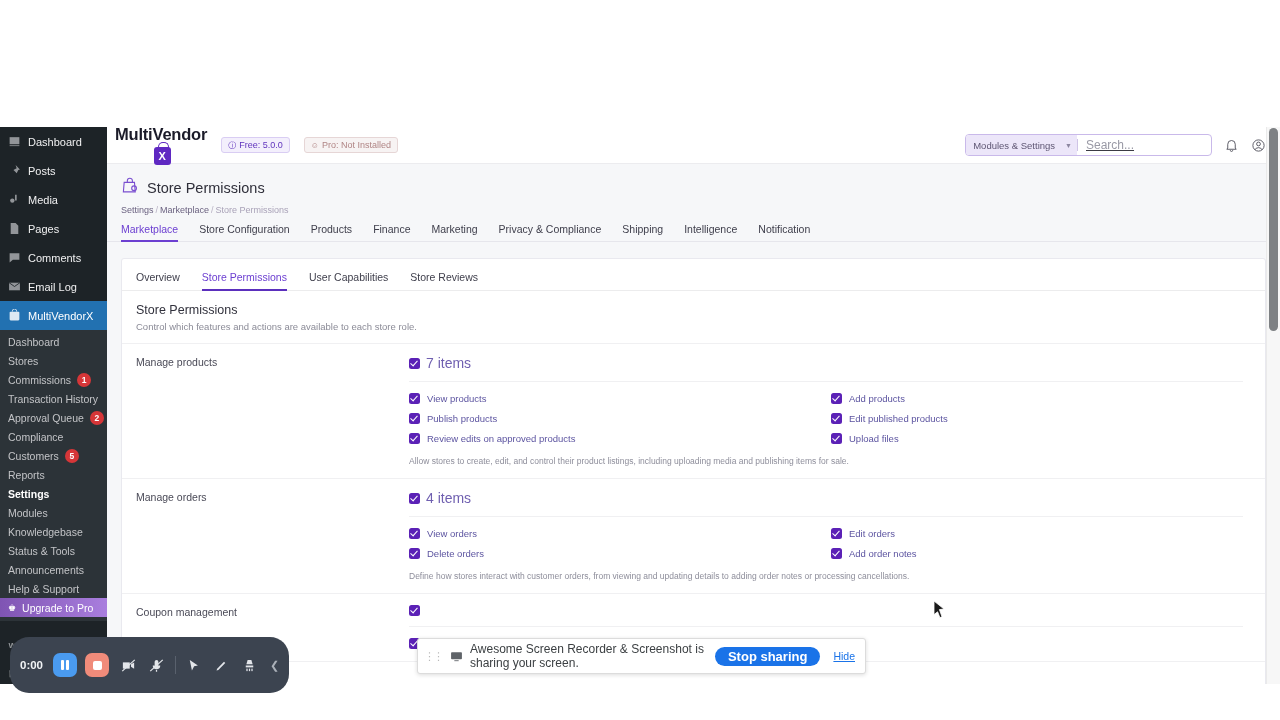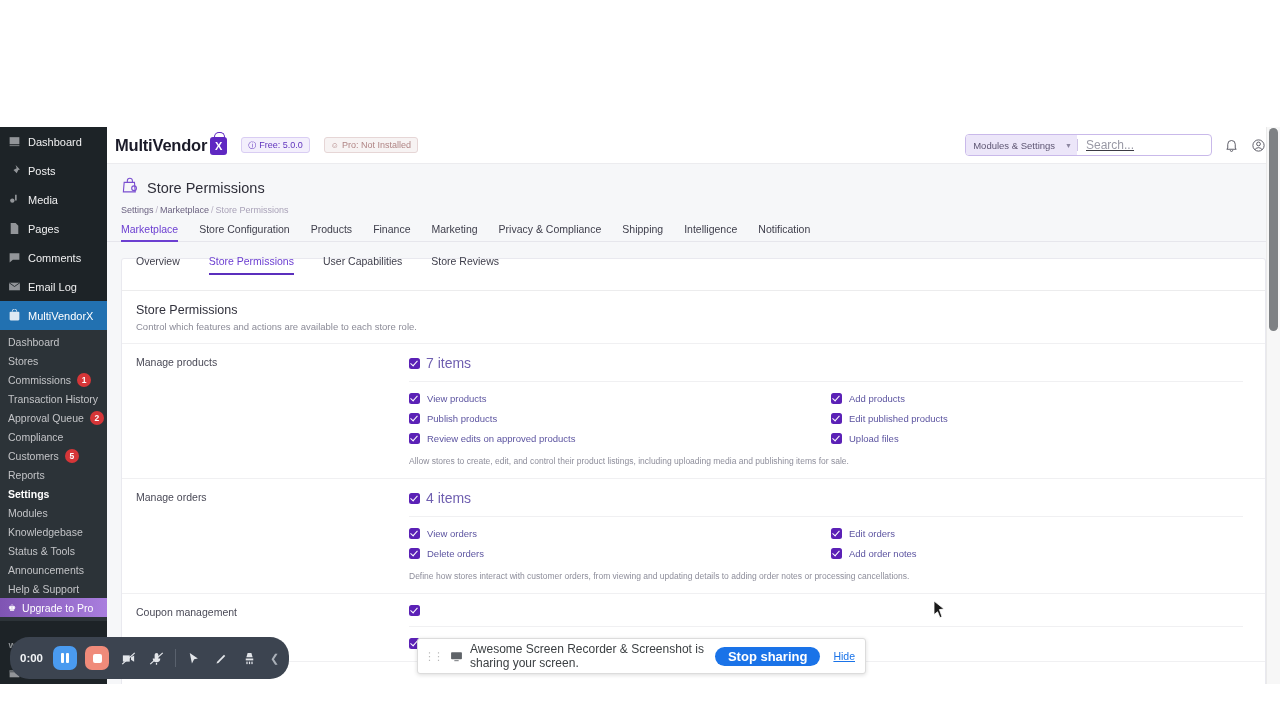--- a/index.html
+++ b/index.html
@@ -74,21 +74,21 @@
     overflow: hidden;
   }
 
   
   #mvx-topbar {
     height: 37px; background: #fff;
     display: flex; align-items: center;
     padding: 0 14px 0 8px;
     border-bottom: 1px solid #ececef;
   }
-  .brand { display: flex; align-items: center; gap: 1px; }
+  .brand { display: flex; align-items: center; gap: 1px; flex-direction: column; }
   .brand-text { font-size: 16.5px; font-weight: bold; color: #1b1b29;
     letter-spacing: -.2px; }
   .brand-mark {
     width: 17px; height: 18px; background: #5f28c2; border-radius: 3px;
     display: inline-flex; align-items: center; justify-content: center;
     color: #fff; font-size: 11px; font-weight: bold; position: relative;
     margin-left: 2px; margin-top: 2px;
   }
   .brand-mark::before {
     content: ""; position: absolute; top: -5px; left: 4px;
@@ -153,22 +153,22 @@
     height: 2px; background: #6c3fd1;
   }
 
   
   #card {
     margin: 16px 14px 0 14px; background: #fff;
     border: 1px solid #e9e9ef; border-radius: 3px;
     min-height: 520px;
   }
   #sub-tabs {
-    display: flex; align-items: flex-end; gap: 29px;
-    padding: 10px 0 16px 14px; height: 32px;
+    display: flex; align-items: flex-end; gap: 22px;
+    padding: 10px 0 0 14px; height: 32px;
     border-bottom: 1px solid #ececed;
   }
   .stab { font-size: 10.5px; color: #3e3e4b; padding-bottom: 7px;
     position: relative; white-space: nowrap; }
   .stab.active { color: #6c3fd1; }
   .stab.active::after {
     content: ""; position: absolute; left: 0; right: 0; bottom: -1px;
     height: 2px; background: #5b2fbd;
   }
 
@@ -211,21 +211,21 @@
     background: #f7f7f7; border-left: 1px solid #eaeaea;
   }
   #scroll-thumb {
     position: absolute; right: 2px; top: 1px; width: 9px; height: 203px;
     background: #7e8184; border-radius: 5px;
   }
 
   
   #recorder {
     position: absolute; left: 10px; top: 637px;
-    height: 42px; background: #3c4450;
+    height: 56px; background: #3c4450;
     border-radius: 19px; display: flex; align-items: center;
     gap: 0; padding: 0 6px 0 10px; z-index: 40;
   }
   #recorder .timer { color: #f2f4f6; font-size: 11.5px; font-weight: bold;
     margin-right: 10px; }
   .rbtn { width: 24px; height: 24px; border-radius: 7px;
     display: inline-flex; align-items: center; justify-content: center;
     margin-right: 8px; }
   .rbtn.pause { background: #4a9bf0; }
   .rbtn.pause i { width: 3px; height: 10px; background: #fff;

